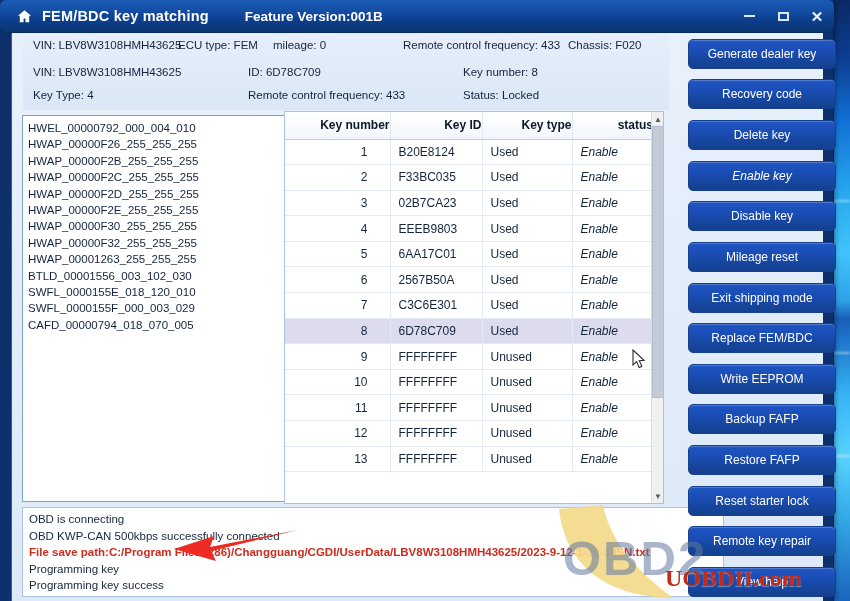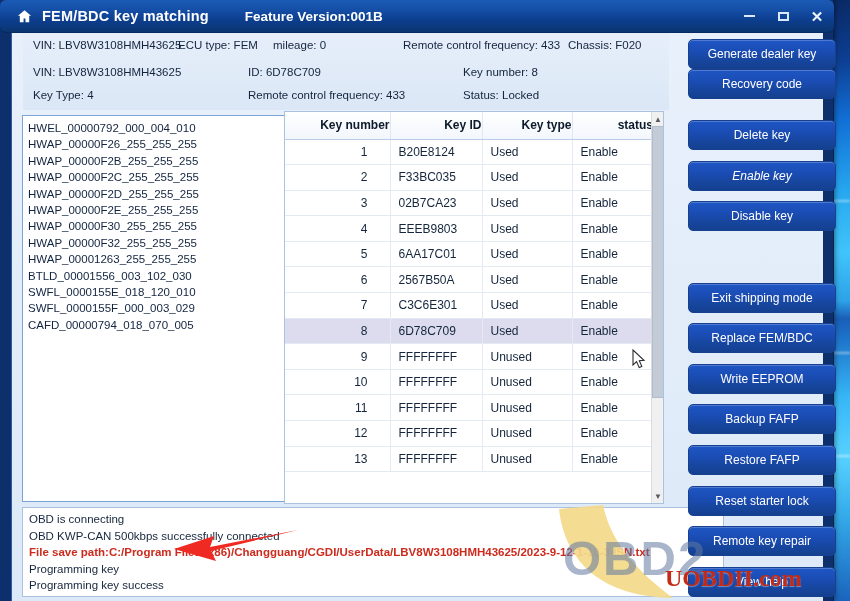--- a/index.html
+++ b/index.html
@@ -128,21 +128,21 @@
     text-align: right;
   }
   table#key-table th:last-child { border-right: none; }
   table#key-table td {
     height: 25.6px;
     font-size: 12px; color: #14253c;
     border-bottom: 1px solid #e3eaf3;
     border-right: 1px solid #e3eaf3;
     padding: 0 8px;
   }
-  table#key-table td:last-child { border-right: none; }
+  table#key-table td:last-child { border-right: none; font-style: italic; }
   table#key-table td.c-num { text-align: right; padding-right: 22px; }
   table#key-table td.c-id,
   table#key-table td.c-type,
   table#key-table td.c-status { text-align: left; }
   table#key-table tr.selected td { background: #dcdcee; }
   .col-num { width: 105px; }
   .col-id  { width: 92px; }
   .col-type{ width: 90px; }
   .col-st  { width: 81px; }
 
@@ -396,24 +396,25 @@
     <div id="log-panel">
         <div class="log-line">OBD is connecting</div>
         <div class="log-line">OBD KWP-CAN 500kbps successfully connected</div>
         <div class="log-line err">File save path:C:/Program Files (x86)/Changguang/CGDI/UserData/LBV8W3108HMH43625/2023-9-12-1-10-3 ISN.txt</div>
         <div class="log-line">Programming key</div>
         <div class="log-line">Programming key success</div>
       </div>
 
     <div id="button-col">
         <div class="action-btn" style="top: 6px;">Generate dealer key</div>
-        <div class="action-btn" style="top: 36px; text-align: right;">Recovery code</div>
+        <div class="action-btn" style="top: 46px; text-align: right;">Recovery code</div>
         <div class="action-btn" style="top: 87.2px;">Delete key</div>
         <div class="action-btn" style="top: 127.8px; font-style: italic;">Enable key</div>
         <div class="action-btn" style="top: 168.4px;">Disable key</div>
+        <div class="action-btn" style="top: 209px;">Mileage reset</div>
         <div class="action-btn" style="top: 249.6px;">Exit shipping mode</div>
         <div class="action-btn" style="top: 290.2px;">Replace FEM/BDC</div>
         <div class="action-btn" style="top: 330.8px;">Write EEPROM</div>
         <div class="action-btn" style="top: 371.4px;">Backup FAFP</div>
         <div class="action-btn" style="top: 412px;">Restore FAFP</div>
         <div class="action-btn" style="top: 452.6px;">Reset starter lock</div>
         <div class="action-btn" style="top: 493.2px;">Remote key repair</div>
         <div class="action-btn" style="top: 533.8px;">View help</div>
       </div>
 

